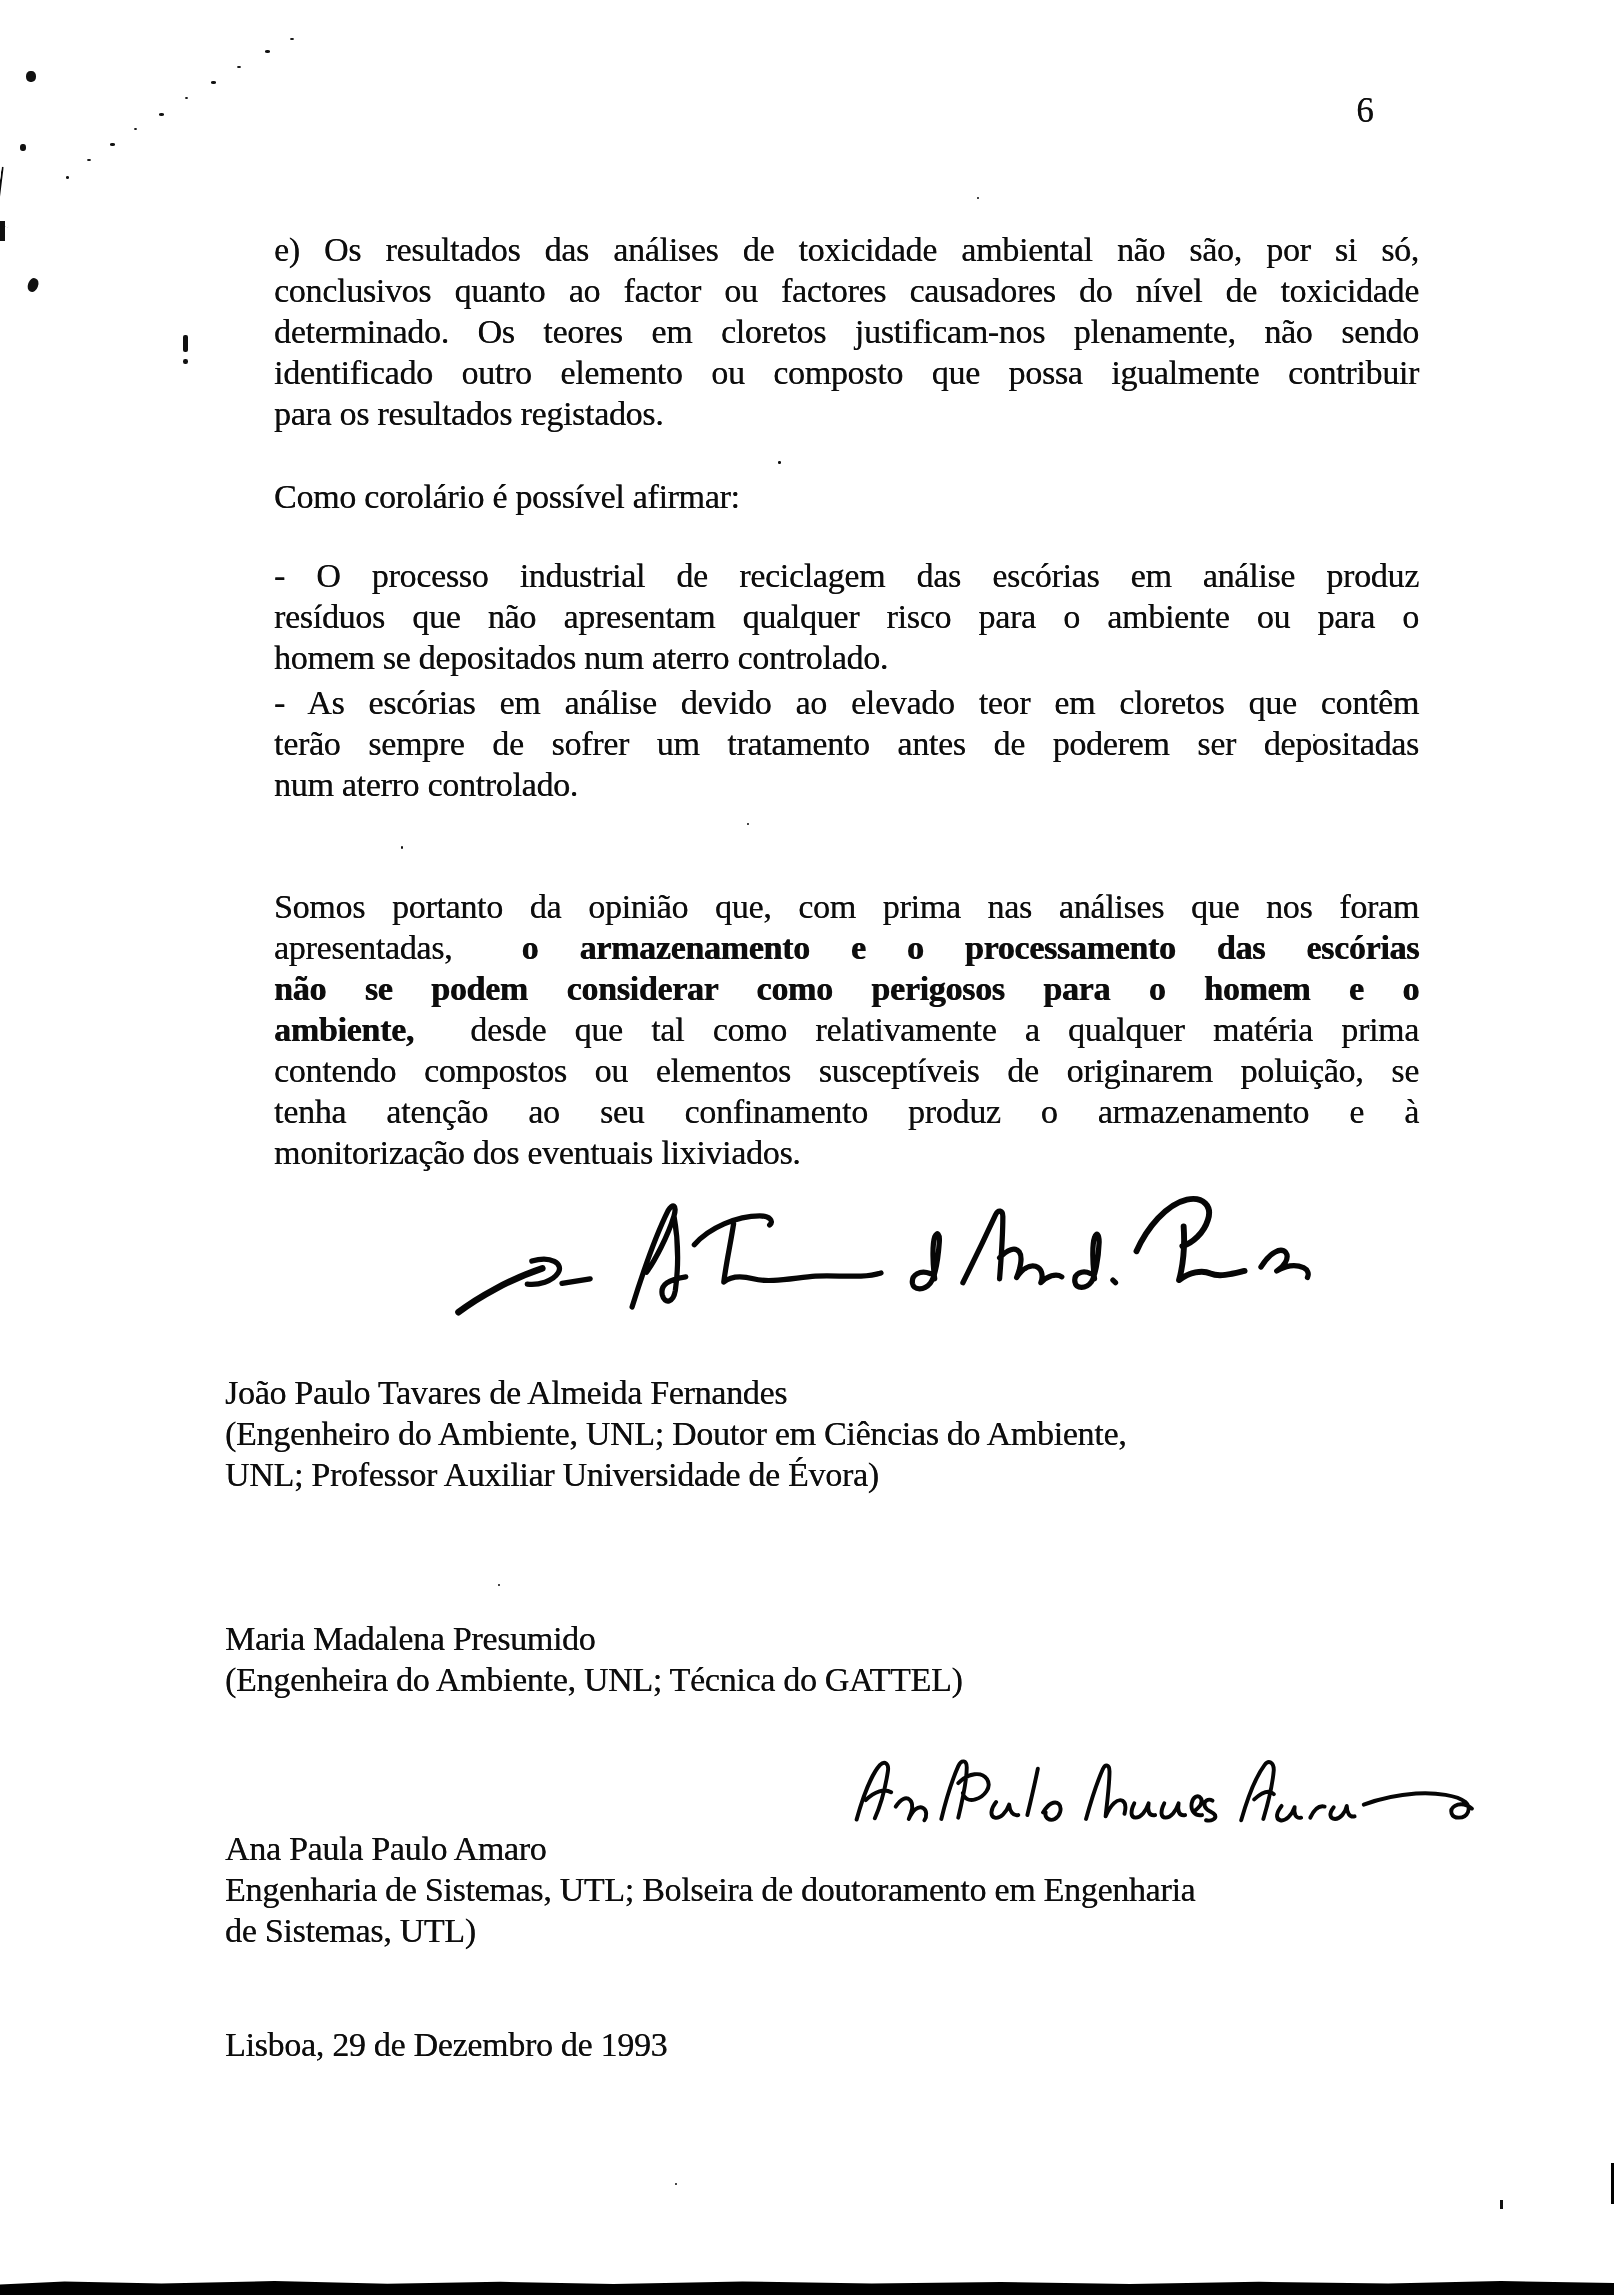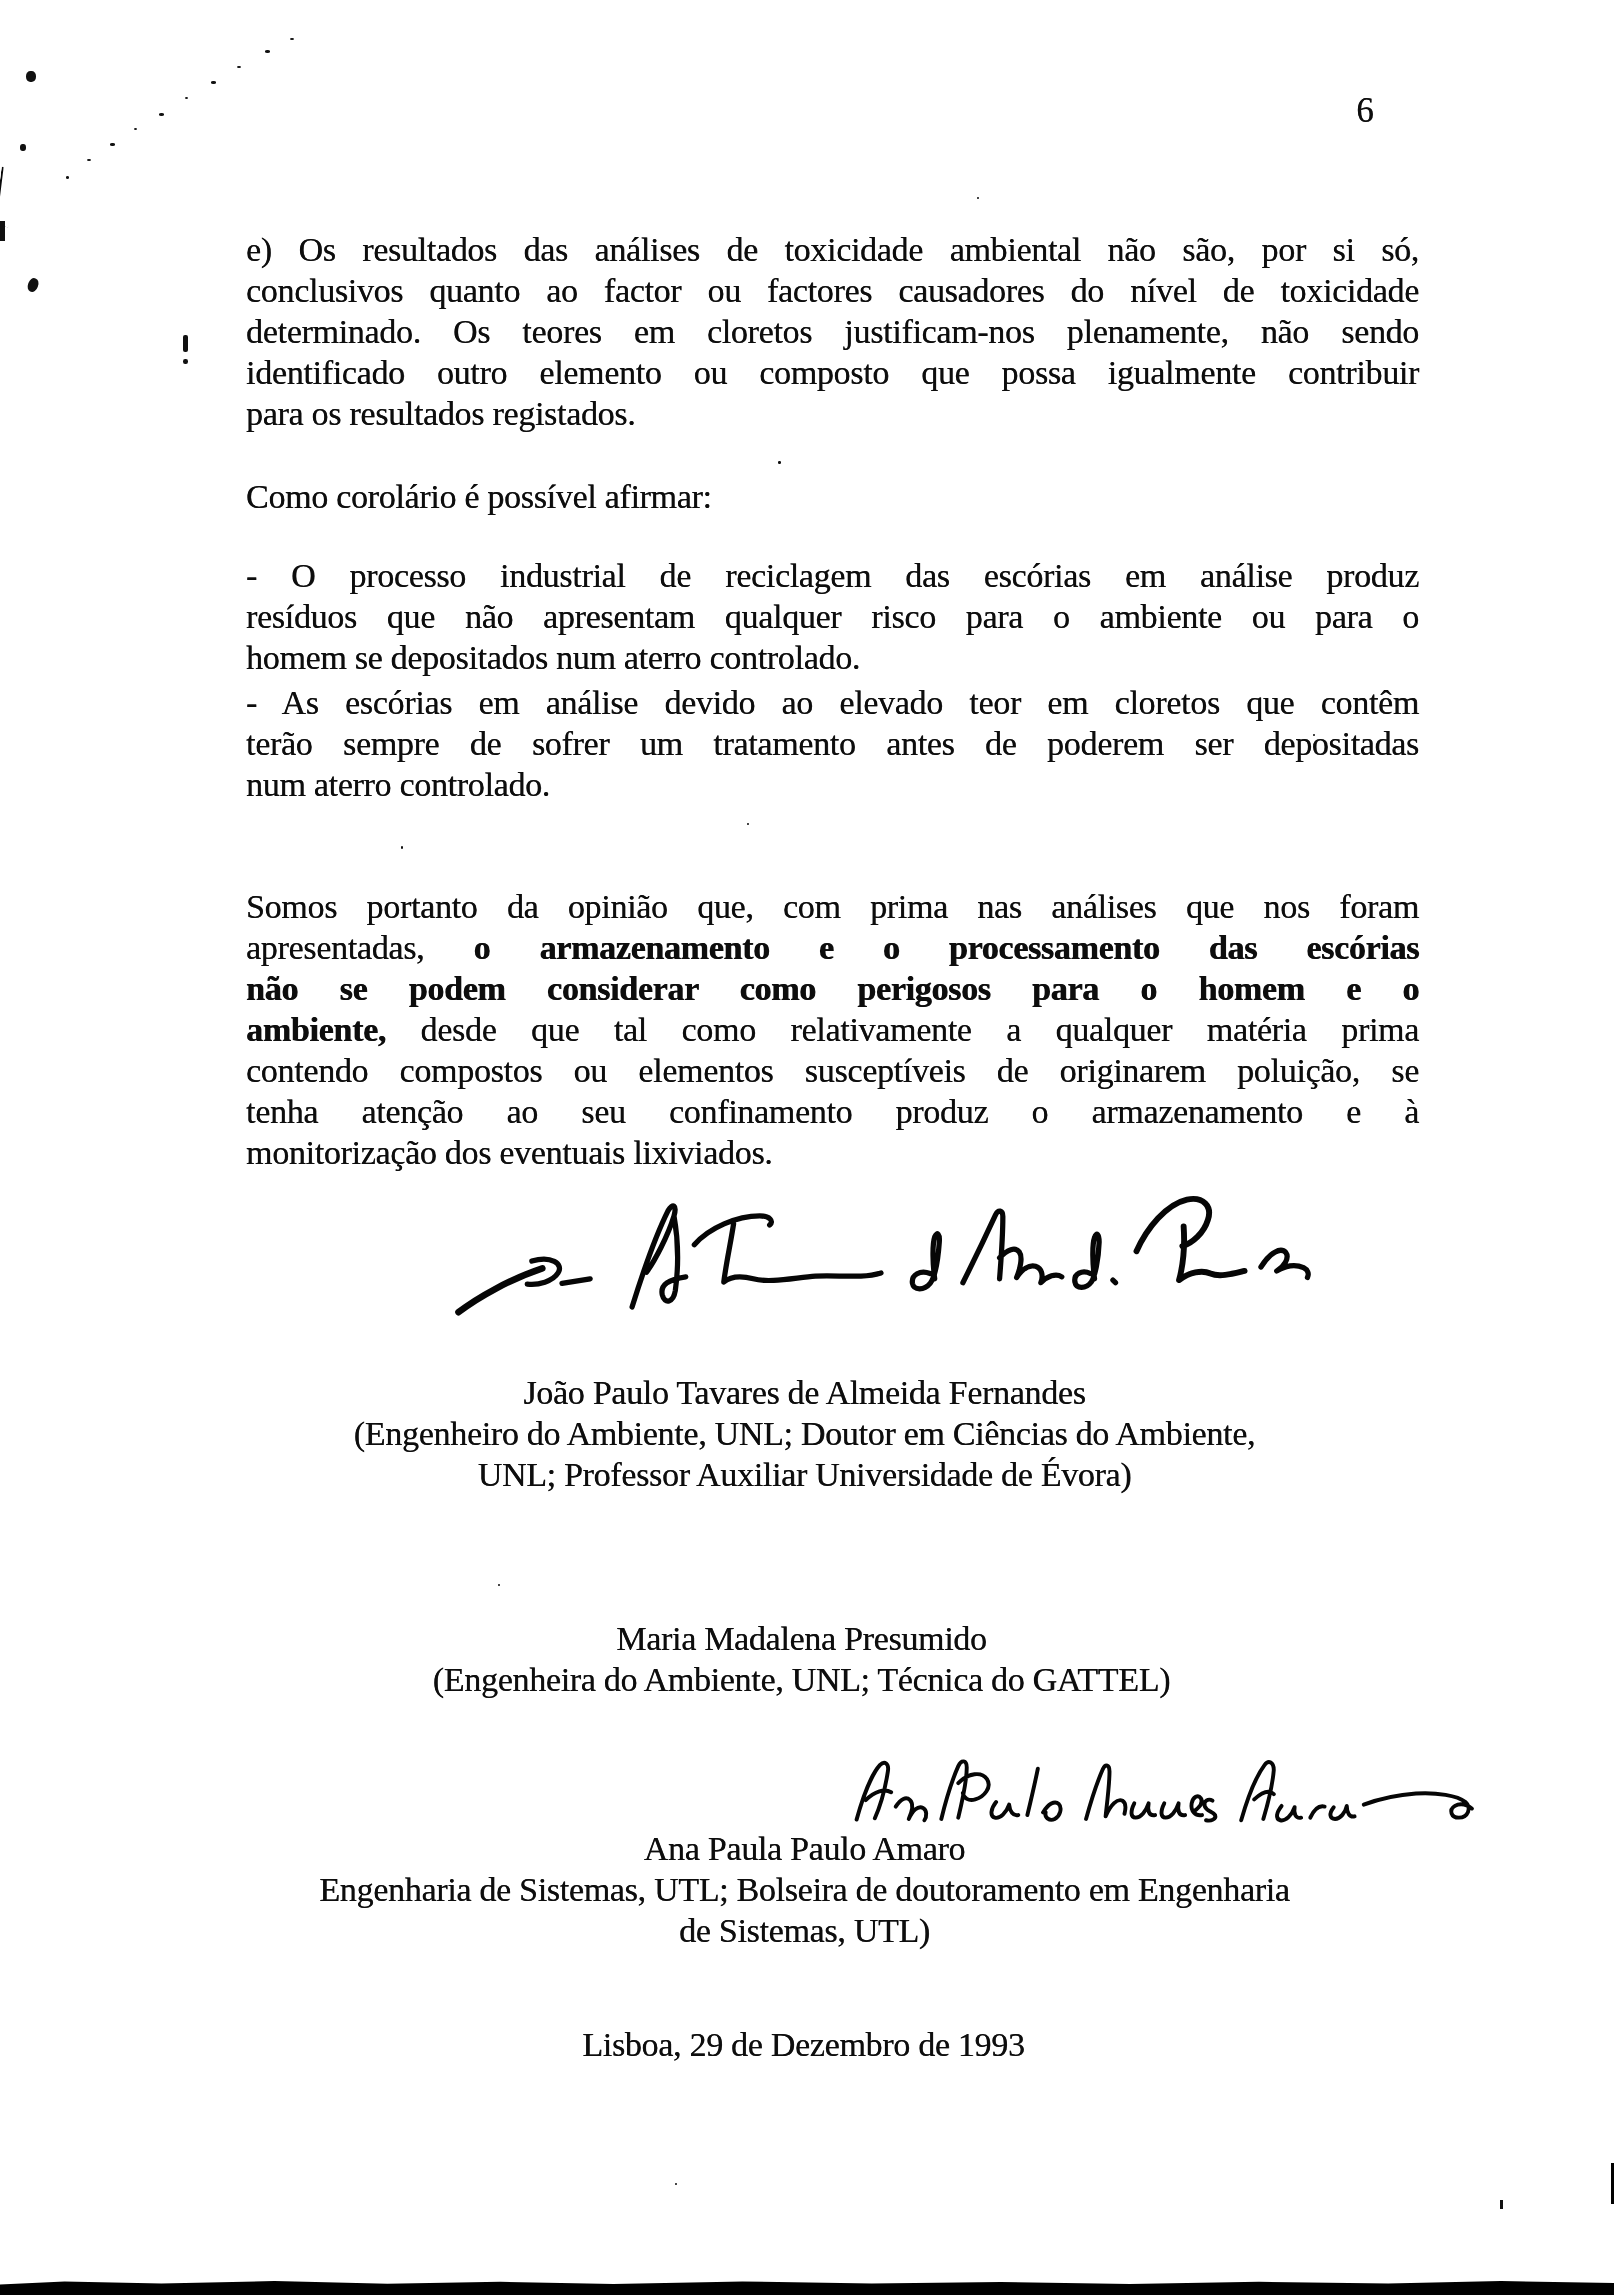--- a/index.html
+++ b/index.html
@@ -3,27 +3,27 @@
 <meta charset="utf-8">
 <style>
   html,body{margin:0;padding:0;background:#e8e8e8;}
   .page{
     position:relative;width:1614px;height:2295px;background:#ffffff;
     overflow:hidden;color:#0d0d0d;
     font-family:"Liberation Serif","DejaVu Serif",serif;
   }
   .textblock{position:absolute;font-size:34px;line-height:41px;letter-spacing:-0.3px;}
   .tline{white-space:normal;}
-  .tline span,.tline b{text-shadow:0.3px 0 0.5px rgba(0,0,0,0.8);}
+  .tline span,.tline b{text-shadow:0.3px 0 0.5px rgba(0,0,0,0.8);margin-left:28px;}
   .tline b{font-weight:bold;text-shadow:0.6px 0 0.6px rgba(0,0,0,0.9);}
   .just{left:246px;width:1173px;}
   .just .tline{text-align:justify;text-align-last:justify;}
   .just .tline.lastline{text-align-last:left;}
   .rightblock{text-align:right;}
-  .rightblock .tline{text-align:center;}
+  .rightblock .tline{text-align:left;}
   .pagenum{
     position:absolute;left:1339px;top:90px;width:52px;
     font-size:35px;line-height:41px;text-align:center;
     text-shadow:0.3px 0 0.5px rgba(0,0,0,0.8);
   }
   .sig{position:absolute;}
   .sig path{fill:none;stroke:#060606;stroke-linecap:round;stroke-linejoin:round;}
   
   .speck{position:absolute;background:#111;border-radius:45%;}
   .edge-arc{

